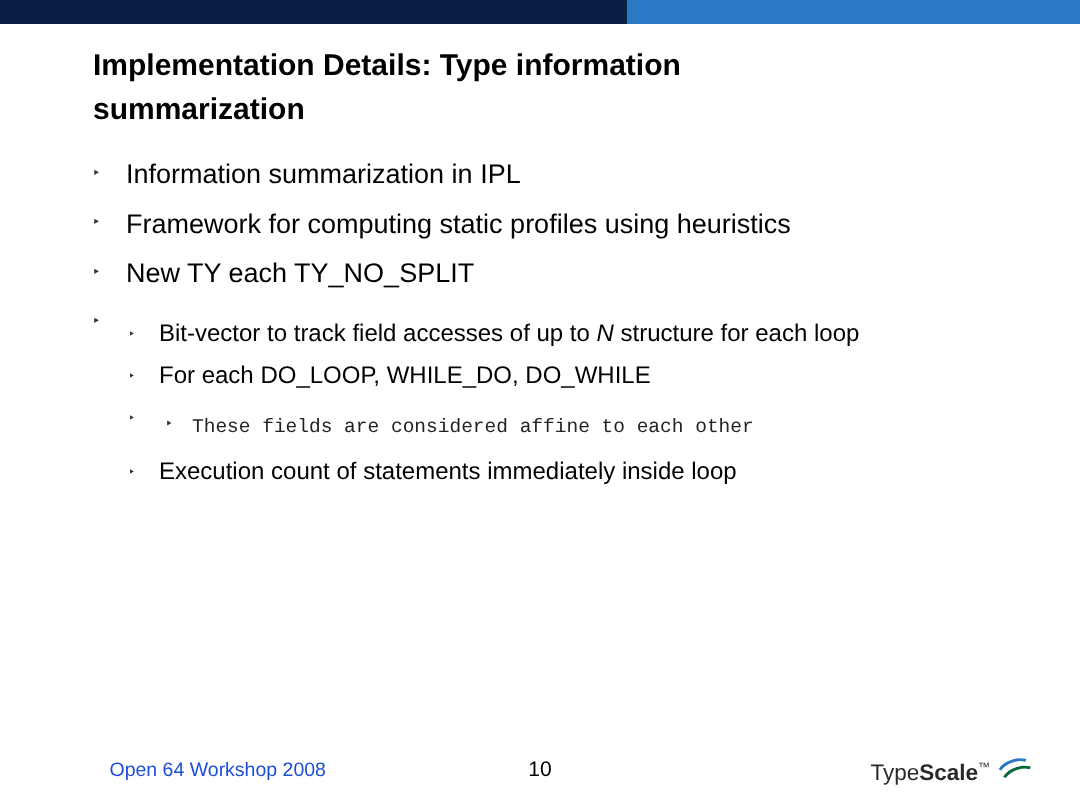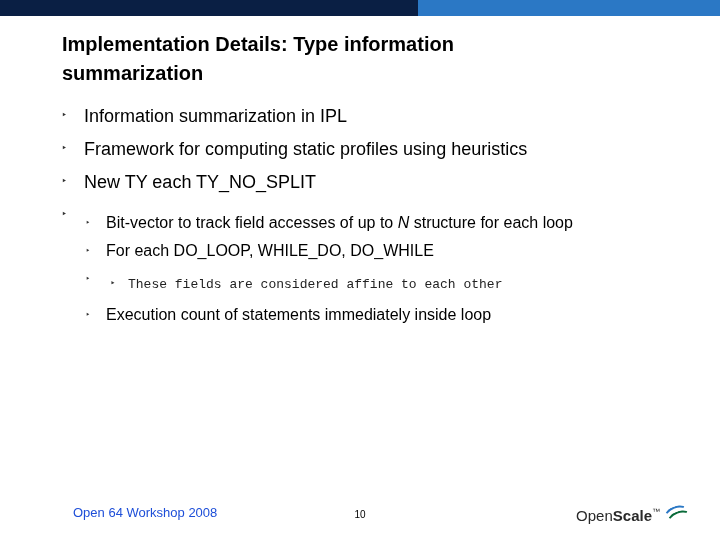--- a/index.html
+++ b/index.html
@@ -34,21 +34,21 @@
     content: "\2023"; position: absolute; left: 4px; top: 5px;
     font-size: 9px; color: #333;
   }
   .italic { font-style: italic; }
   .footer {
     position: absolute; left: 62px; bottom: 20px;
     font-size: 13px; color: #1d4ed8; margin-left: 11px;
   }
   .pagenum {
     position: absolute; left: 50%; transform: translateX(-50%);
-    bottom: 20px; font-size: 10px;
+    bottom: 20px; font-size: 14px;
   }
   .logo {
     position: absolute; right: 28px; bottom: 14px;
     display: flex; align-items: center; gap: 4px;
   }
   .logo-text { font-size: 15px; color: #2a2a2a; }
   .logo-text .bold { font-weight: bold; }
   .swoosh {
     width: 28px; height: 22px; position: relative;
   }
@@ -101,16 +101,16 @@
       </ul>
     </li>
   </ul>
 </div>
 
 <div class="footer">Open 64 Workshop 2008</div>
 <div class="pagenum">10</div>
 
 <div class="logo">
   <span class="logo-text">
-    <span>Open</span><span class="bold">Scale</span><span class="tm">™</span>
+    <span>Type</span><span class="bold">Scale</span><span class="tm">™</span>
   </span>
   <span class="swoosh"></span>
 </div>
 
 </body></html>

